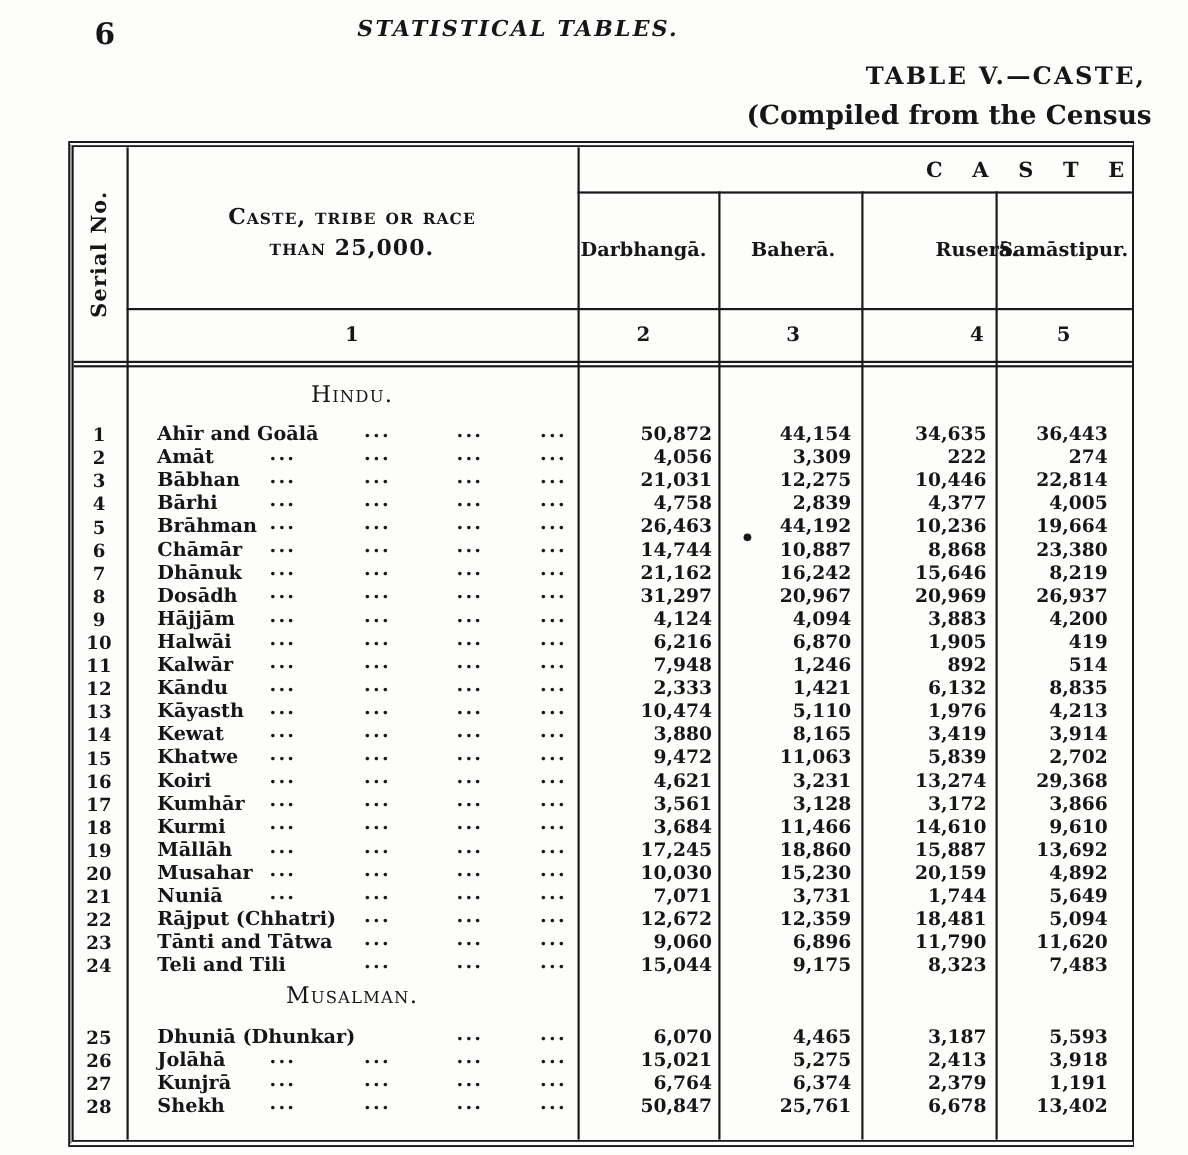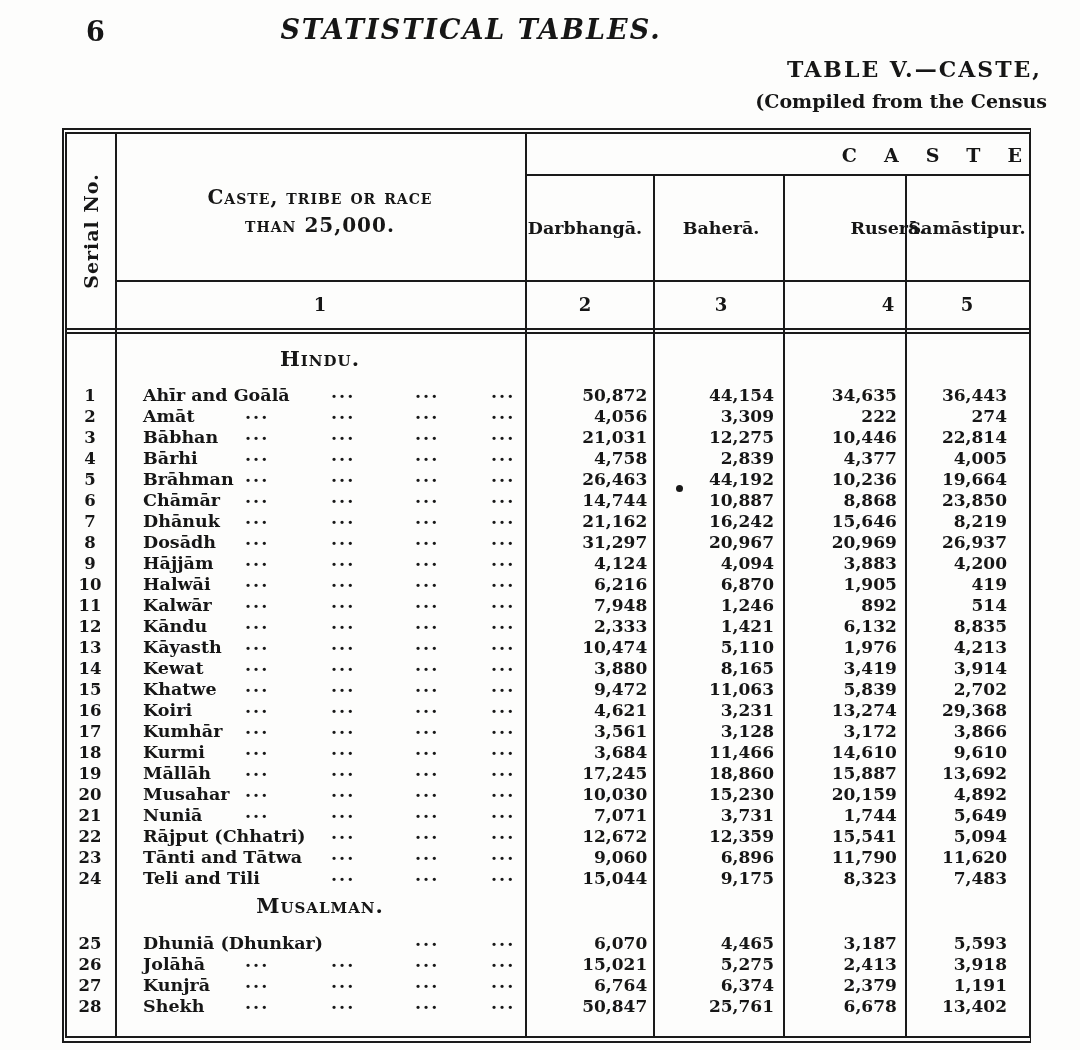--- a/index.html
+++ b/index.html
@@ -4,23 +4,23 @@
 <style>
   html,body{margin:0;padding:0;}
   body{
     width:1080px;height:1050px;position:relative;overflow:hidden;
     background:#fdfdfc;color:#161616;
     font-family:"DejaVu Serif", serif;
   }
   
   .page-number{position:absolute;left:86px;top:16px;font-size:27px;font-weight:bold;}
   .running-title{position:absolute;left:0;top:14px;width:942px;text-align:center;
-    font-size:27px;font-weight:bold;font-style:italic;letter-spacing:2px;}
+    font-size:20px;font-weight:bold;font-style:italic;letter-spacing:2px;}
   .table-title{position:absolute;right:38px;top:56px;font-size:22px;font-weight:bold;letter-spacing:2px;}
-  .compiled-note{position:absolute;right:33px;top:90px;font-size:19px;font-weight:bold;}
+  .compiled-note{position:absolute;right:33px;top:90px;font-size:24px;font-weight:bold;}
 
   
   .sheet{position:absolute;left:62px;top:128px;width:969px;height:915px;
     box-sizing:border-box;background:transparent;
     border-top:6px double #1a1a1a;border-left:5px double #1a1a1a;
     border-right:2px solid #1a1a1a;border-bottom:7px double #1a1a1a;}
   .sheet .vline{position:absolute;width:2px;background:#1a1a1a;}
   #v-serial{left:48px;top:0;bottom:0;}
   #v-stub{left:458px;top:0;bottom:0;}
   #v-c1{left:586px;top:40px;bottom:0;}
@@ -48,21 +48,21 @@
   .colhead{position:absolute;top:42px;height:104px;display:flex;align-items:center;
     justify-content:center;font-size:17.5px;font-weight:bold;}
   .colnum{position:absolute;top:148px;height:46px;line-height:46px;text-align:center;
     font-size:18px;font-weight:bold;}
   .cx1{left:458px;width:120px;} .cx2{left:586px;width:136px;}
   .cx3{left:716px;width:122px;margin-left:44px;} .cx4{left:838px;width:124px;}
 
   
   .tbody{position:absolute;left:0;top:202px;right:0;bottom:0;}
   .section-heading{position:absolute;left:50px;width:406px;text-align:center;
-    font-variant:small-caps;font-weight:bold;font-size:21px;letter-spacing:1px;}
+    font-variant:small-caps;font-weight:normal;font-size:21px;letter-spacing:1px;}
   #sec-hindu{top:10px;} #sec-musalman{top:557px;}
   .rows{position:absolute;left:0;right:0;}
   #rows-hindu{top:49px;} #rows-musalman{top:597px;}
   .row{display:flex;height:21px;line-height:21px;font-size:17px;font-weight:bold;}
   .c-serial{width:48px;text-align:center;font-size:16.5px;}
   .c-caste{width:456px;position:relative;padding-left:30px;box-sizing:border-box;
     white-space:nowrap;font-size:17.5px;}
   .ld{position:absolute;top:-3px;letter-spacing:2px;}
   .ld1{left:132px;} .ld2{left:218px;} .ld3{left:302px;} .ld4{left:378px;}
   .c-num{text-align:right;box-sizing:border-box;font-size:17px;}
@@ -192,21 +192,21 @@
     <div class="c-caste">
       <span class="nm">Chāmār</span>
       <span class="ld ld1">...</span>
       <span class="ld ld2">...</span>
       <span class="ld ld3">...</span>
       <span class="ld ld4">...</span>
     </div>
     <div class="c-num n1">14,744</div>
     <div class="c-num n2">10,887</div>
     <div class="c-num n3">8,868</div>
-    <div class="c-num n4">23,850</div>
+    <div class="c-num n4">23,380</div>
   </div>
         <div class="row">
     <div class="c-serial">7</div>
     <div class="c-caste">
       <span class="nm">Dhānuk</span>
       <span class="ld ld1">...</span>
       <span class="ld ld2">...</span>
       <span class="ld ld3">...</span>
       <span class="ld ld4">...</span>
     </div>
@@ -415,21 +415,21 @@
     <div class="c-serial">22</div>
     <div class="c-caste">
       <span class="nm">Rājput (Chhatri)</span>
       
       <span class="ld ld2">...</span>
       <span class="ld ld3">...</span>
       <span class="ld ld4">...</span>
     </div>
     <div class="c-num n1">12,672</div>
     <div class="c-num n2">12,359</div>
-    <div class="c-num n3">15,541</div>
+    <div class="c-num n3">18,481</div>
     <div class="c-num n4">5,094</div>
   </div>
         <div class="row">
     <div class="c-serial">23</div>
     <div class="c-caste">
       <span class="nm">Tānti and Tātwa</span>
       
       <span class="ld ld2">...</span>
       <span class="ld ld3">...</span>
       <span class="ld ld4">...</span>

